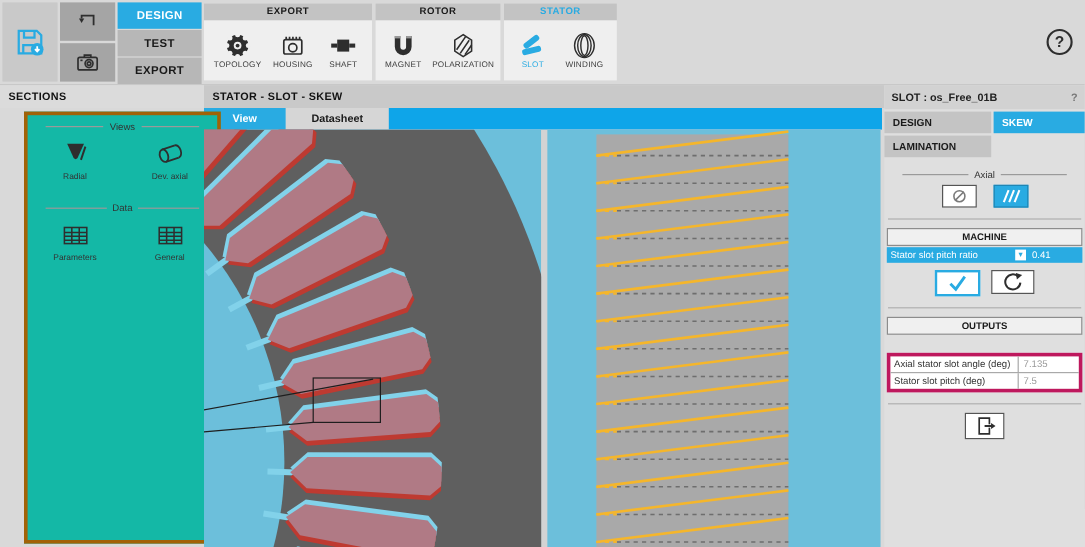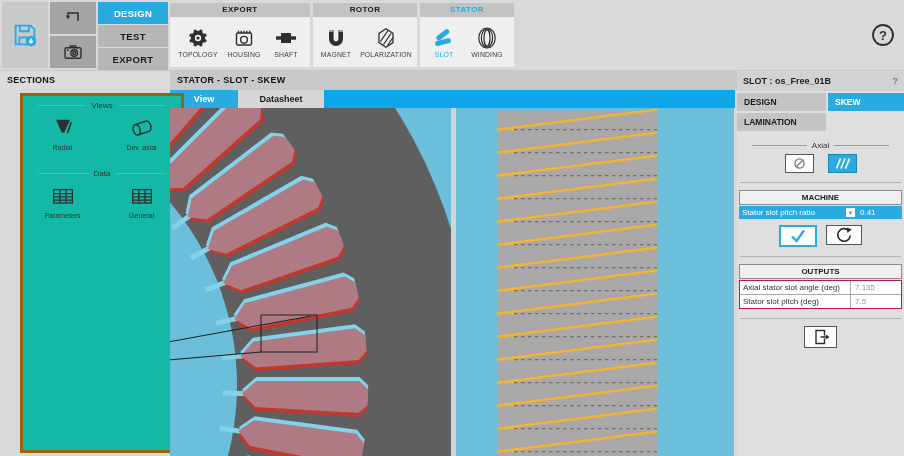--- a/index.html
+++ b/index.html
@@ -57,21 +57,21 @@
   .grp-header{margin:7px 2px 0 2px;height:13px;line-height:13px;background:#F0F0F0;border:1px solid #8C8C8C;
               font-size:8px;font-weight:bold;text-align:center;color:#1a1a1a}
   #input-row{margin:1px 2px 0 2px;height:13px;background:#29ABE2;display:flex;align-items:center;cursor:pointer}
   #input-row .lbl{flex:1;font-size:8px;color:#fff;padding-left:3px;white-space:nowrap;overflow:hidden}
   #input-row .spin{width:9px;height:9px;background:#fff;font-size:7px;line-height:9px;text-align:center;color:#29ABE2;margin-right:2px;cursor:pointer}
   #input-row .val{width:42px;font-size:8px;color:#fff;padding-left:3px}
   .act-row{display:flex;justify-content:center;gap:9px;margin-top:6px}
   .act-btn{width:34px;height:18px;background:#fff;display:flex;align-items:center;justify-content:center;cursor:pointer}
   .act-btn.confirm{border:2px solid #29ABE2}
   .act-btn.reset{border:1px solid #555}
-  #out-table{margin:1px 2px 0 2px;border:1px solid #be185d;background:#fff}
+  #out-table{margin:15px 2px 0 2px;border:3px solid #be185d;background:#fff}
   .out-row{display:flex;height:13px;align-items:center;border-bottom:1px solid #A9A9A9}
   .out-row:last-child{border-bottom:none}
   .out-row .lbl{flex:1;font-size:8px;color:#333;padding-left:3px;white-space:nowrap;overflow:hidden}
   .out-row .val{width:46px;font-size:8px;color:#999;padding-left:4px;border-left:1px solid #A9A9A9;height:13px;line-height:13px}
   #export-row{display:flex;justify-content:center;margin-top:7px}
   #export-btn{width:31px;height:20px;background:#fff;border:1px solid #555;display:flex;align-items:center;justify-content:center;cursor:pointer}
 </style>
 </head>
 <body>
 

